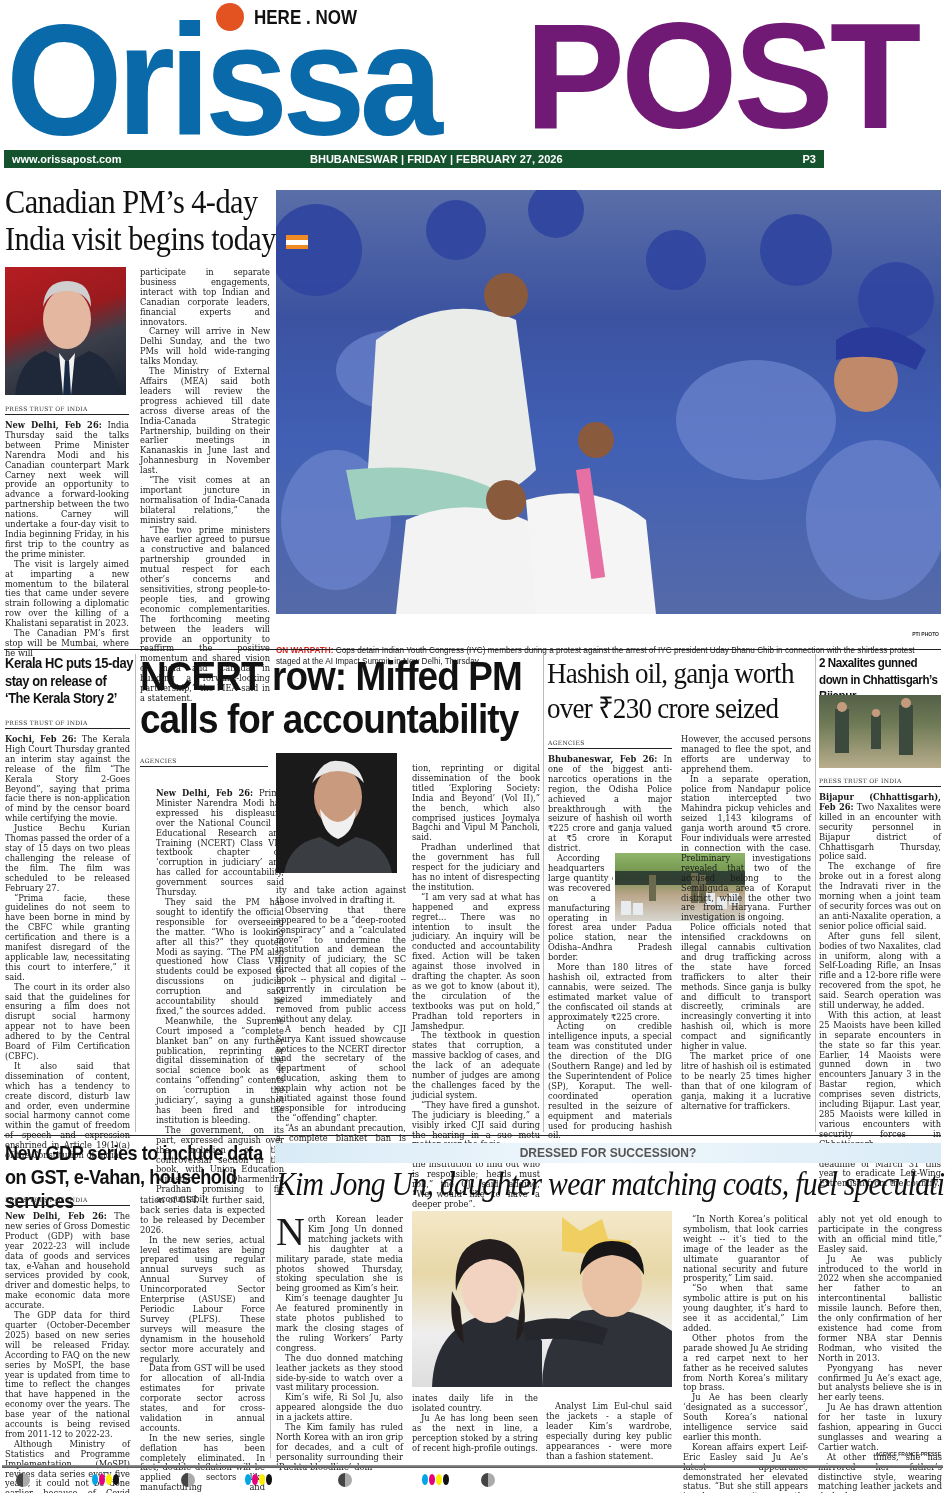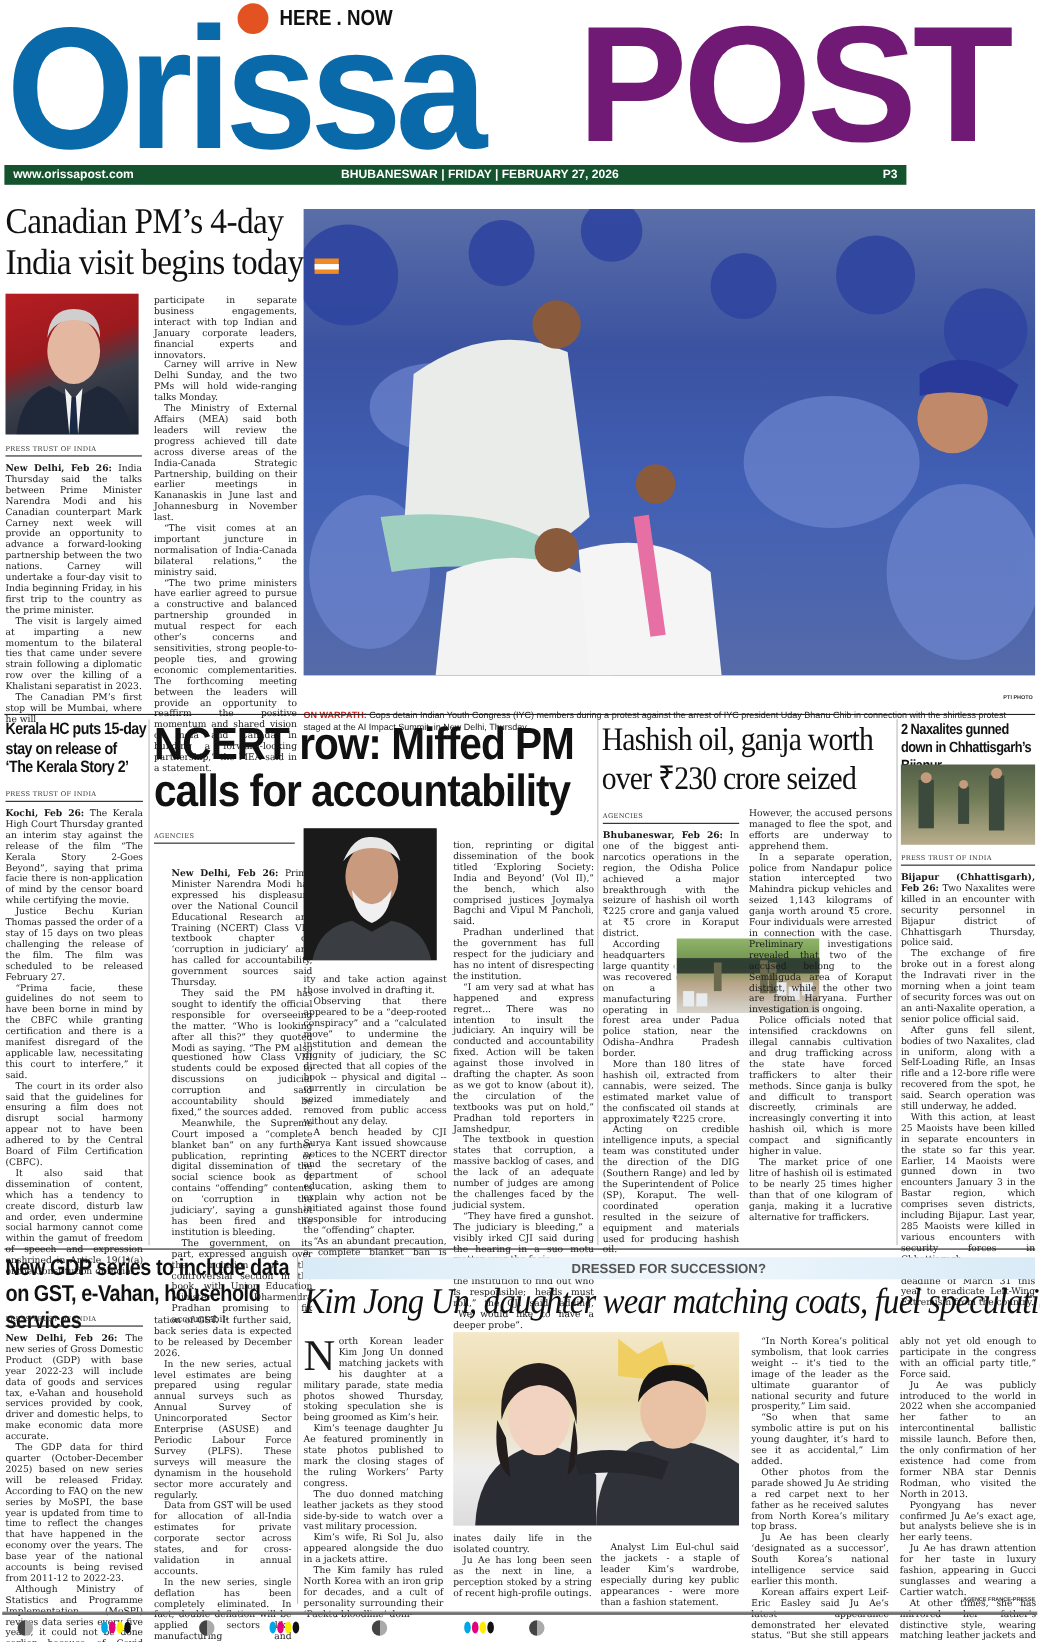--- a/index.html
+++ b/index.html
@@ -65,21 +65,21 @@
     <path d="M60 94 L64 94 L66 128 L58 128Z" fill="#1a2a44"></path>
   </svg>
 </div>
 <div class="abs agency" style="left:5px;top:405px;width:124px;">PRESS TRUST OF INDIA</div>
 <div class="abs body" style="left:5px;top:421px;width:124px;">
   <p class="first"><span class="dateline">New Delhi, Feb 26:</span> <span>India Thursday said the talks between Prime Minister Narendra Modi and his Canadian counterpart Mark Carney next week will provide an opportunity to advance a forward-looking partnership between the two nations. Carney will undertake a four-day visit to India beginning Friday, in his first trip to the country as the prime minister.</span></p>
   <p>The visit is largely aimed at imparting a new momentum to the bilateral ties that came under severe strain following a diplomatic row over the killing of a Khalistani separatist in 2023.</p>
   <p>The Canadian PM’s first stop will be Mumbai, where he will</p>
 </div>
 <div class="abs body" style="left:140px;top:268px;width:130px;">
-  <p class="first">participate in separate business engagements, interact with top Indian and January corporate leaders, financial experts and innovators.</p>
+  <p class="first">participate in separate business engagements, interact with top Indian and Canadian corporate leaders, financial experts and innovators.</p>
   <p>Carney will arrive in New Delhi Sunday, and the two PMs will hold wide-ranging talks Monday.</p>
   <p>The Ministry of External Affairs (MEA) said both leaders will review the progress achieved till date across diverse areas of the India-Canada Strategic Partnership, building on their earlier meetings in Kananaskis in June last and Johannesburg in November last.</p>
   <p>“The visit comes at an important juncture in normalisation of India-Canada bilateral relations,” the ministry said.</p>
   <p>“The two prime ministers have earlier agreed to pursue a constructive and balanced partnership grounded in mutual respect for each other’s concerns and sensitivities, strong people-to-people ties, and growing economic complementarities. The forthcoming meeting between the leaders will provide an opportunity to reaffirm the positive momentum and shared vision of India and Canada in building a forward-looking partnership,” the MEA said in a statement.</p>
 </div>
 
 <div class="abs photo" style="left:276px;top:190px;width:665px;height:424px;background:linear-gradient(180deg,#5a6ea8 0%,#3b52a0 30%,#4160b5 60%,#556aa8 100%);">
   <svg width="665" height="424" viewBox="0 0 665 424">
     <g fill="#2f45a0" opacity="0.9">
       <circle cx="40" cy="60" r="46"></circle>
@@ -272,21 +272,21 @@
   <p>Analyst Lim Eul-chul said the jackets - a staple of leader Kim’s wardrobe, especially during key public appearances - were more than a fashion statement.</p>
 </div>
 <div class="abs body" style="left:683px;top:1215px;width:125px;">
   <p>“In North Korea’s political symbolism, that look carries weight -- it’s tied to the image of the leader as the ultimate guarantor of national security and future prosperity,” Lim said.</p>
   <p>“So when that same symbolic attire is put on his young daughter, it’s hard to see it as accidental,” Lim added.</p>
   <p>Other photos from the parade showed Ju Ae striding a red carpet next to her father as he received salutes from North Korea’s military top brass.</p>
   <p>Ju Ae has been clearly ‘designated as a successor’, South Korea’s national intelligence service said earlier this month.</p>
   <p>Korean affairs expert Leif-Eric Easley said Ju Ae’s latest appearance demonstrated her elevated status. “But she still appears in her capacity as the leader’s daughter. She is prob-</p>
 </div>
 <div class="abs body" style="left:818px;top:1215px;width:124px;">
-  <p class="first">ably not yet old enough to participate in the congress with an official party title,” Force said.</p>
+  <p class="first">ably not yet old enough to participate in the congress with an official mind title,” Easley said.</p>
   <p>Ju Ae was publicly introduced to the world in 2022 when she accompanied her father to an intercontinental ballistic missile launch. Before then, the only confirmation of her existence had come from former NBA star Dennis Rodman, who visited the North in 2013.</p>
   <p>Pyongyang has never confirmed Ju Ae’s exact age, but analysts believe she is in her early teens.</p>
   <p>Ju Ae has drawn attention for her taste in luxury fashion, appearing in Gucci sunglasses and wearing a Cartier watch.</p>
   <p>At other times, she has mirrored her father’s distinctive style, wearing matching leather jackets and dark glasses.</p>
 </div>
 <div class="abs credit" style="right:4px;top:1451px;">AGENCE FRANCE-PRESSE</div>
 
 <div class="abs" style="left:2px;top:1465px;width:941px;height:3px;background:linear-gradient(180deg,#999,#555);"></div>
 <div class="abs reg-marks">
   <div class="half-dot" style="left:16px;top:5px;"></div>

